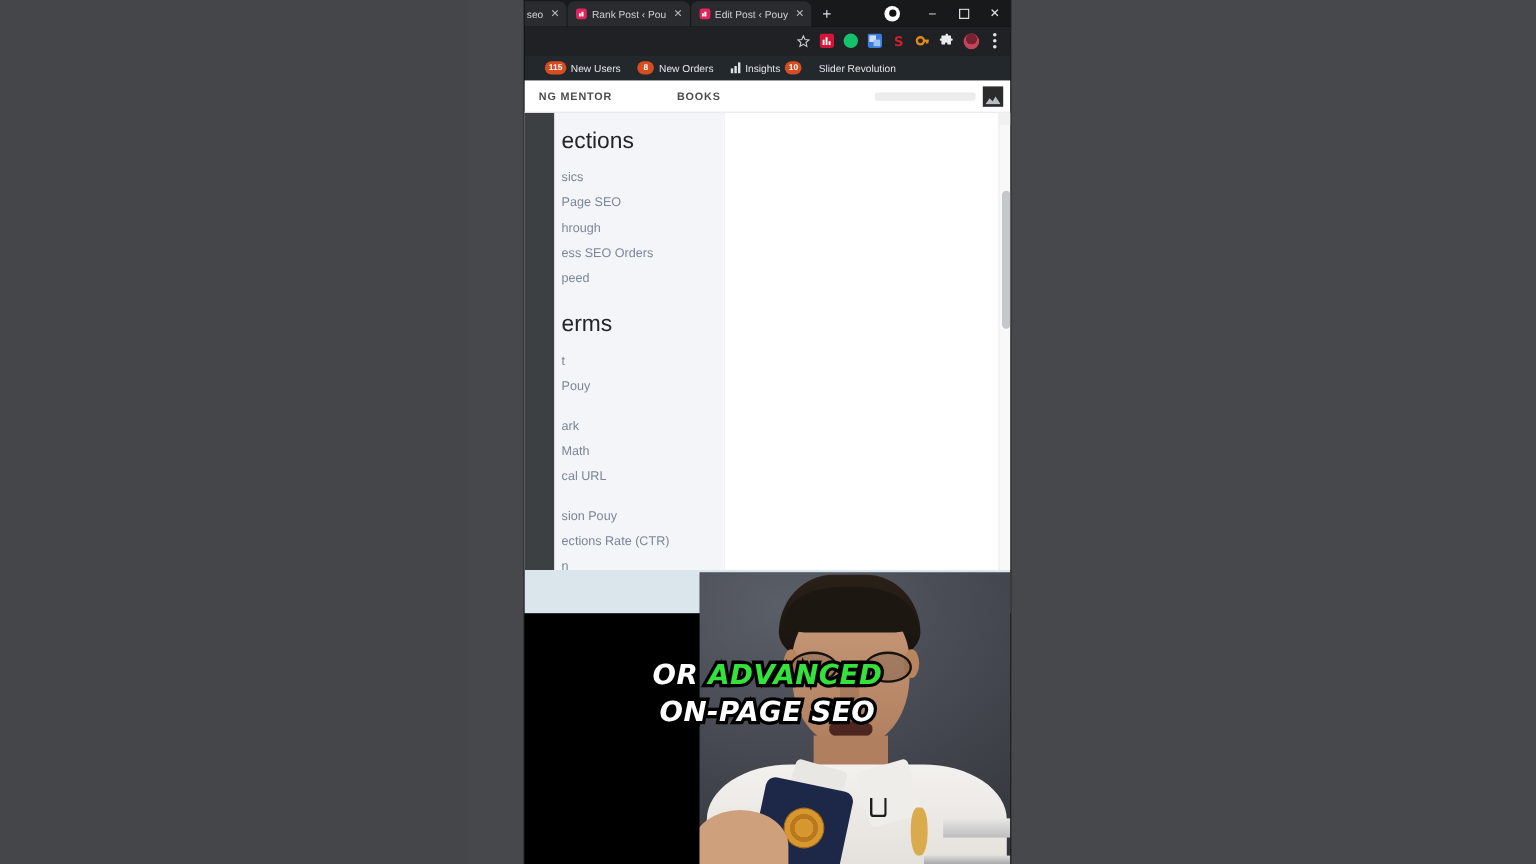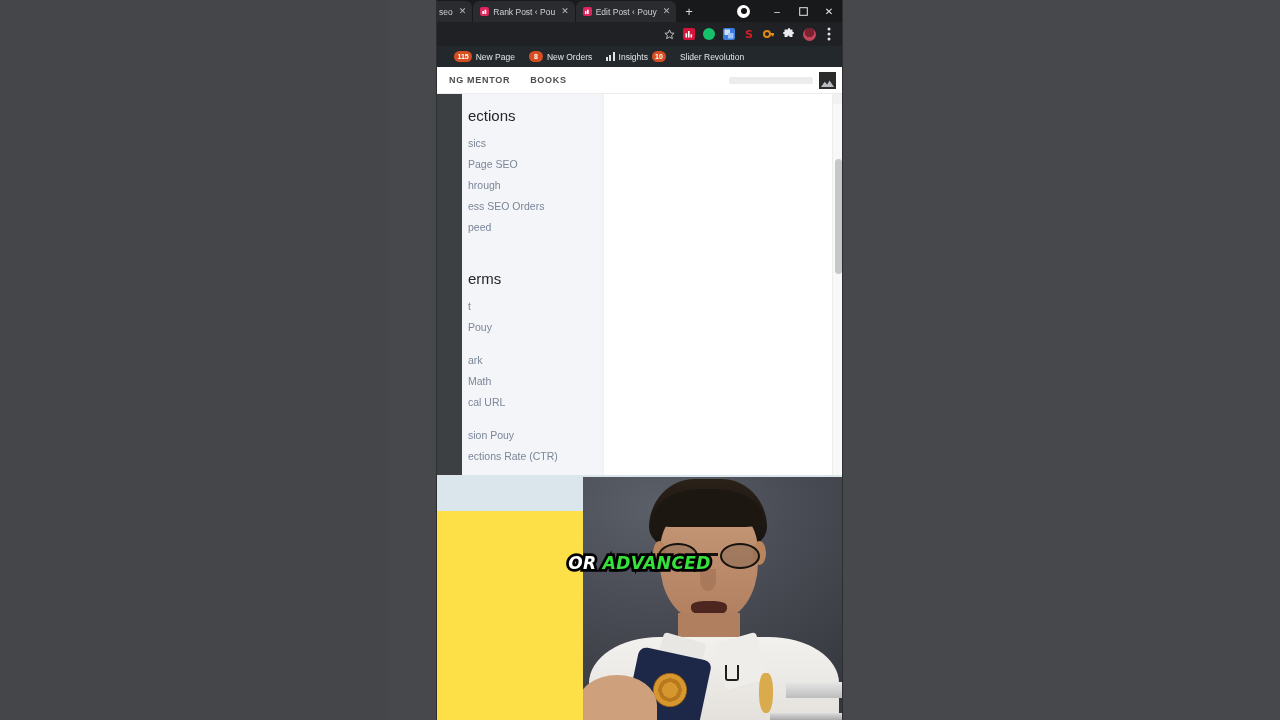--- a/index.html
+++ b/index.html
@@ -31,21 +31,21 @@
   .bd-panel { position:absolute; left:152px; top:0; width:640px; height:100%; background:#f3f4f7; }
   .bd-body  { position:absolute; left:792px; top:0; right:0; height:100%; background:#ffffff; }
   #backdrop:after{
     content:""; position:absolute; inset:0;
     background:rgba(40,44,50,.55);
   }
 
   
   #frame {
     position:absolute; left:437px; top:0; width:405px; height:720px;
-    overflow:hidden; background:#fde047;
+    overflow:hidden; background:#000000;
     box-shadow:0 0 0 1px rgba(0,0,0,.35);
   }
 
   
   .tabstrip { position:relative; height:22px; background:#18191b; display:flex; align-items:flex-end; }
   .tab {
     position:relative; height:21px; display:flex; align-items:center; gap:4px;
     padding:0 6px 0 7px; background:#2a2b2e; color:#cfd2d6;
     font-size:8.5px; border-radius:6px 6px 0 0; margin-right:1px; white-space:nowrap;
     max-width:120px; overflow:hidden;
@@ -78,39 +78,39 @@
   .ab-item { display:flex; align-items:center; gap:4px; padding:0 7px; height:21px;
              color:#e3e6e8; font-size:8.5px; white-space:nowrap; }
   .badge { background:#d54e21; color:#fff; border-radius:9px; font-size:7px;
            min-width:14px; height:11px; display:flex; align-items:center;
            justify-content:center; padding:0 3px; font-weight:700; }
   .bars { display:flex; align-items:flex-end; gap:1.2px; height:9px; }
   .bars i { width:2px; background:#dfe3e6; display:block; }
 
   
   .sitenav { height:27px; background:#fff; display:flex; align-items:center;
-             padding-left:2px; position:relative; border-bottom:1px solid #ececec; }
+             padding-left:2px; position:relative; border-bottom:1px solid #ececec;gap:34px; }
   .nv { color:#4c4c4c; font-size:9px; font-weight:700; letter-spacing:.7px;
         padding:0 10px; white-space:nowrap; }
   .nav-right { position:absolute; right:6px; top:0; height:27px; display:flex;
                align-items:center; gap:6px; }
   .ghost-txt { width:84px; height:7px; background:#ececec; border-radius:2px; }
   .nav-thumb { width:17px; height:17px; background:#2b2b2b; position:relative; overflow:hidden; }
   .nav-thumb:after{ content:""; position:absolute; left:2px; bottom:2px; width:13px; height:8px;
         background:#b9bcc0; clip-path:polygon(0 100%,28% 35%,48% 68%,66% 18%,100% 100%); }
 
   
   .pagewrap { position:relative; height:381px; background:#fff; display:flex; overflow:hidden; }
   .rail { width:25px; background:#3c4043; flex:0 0 auto; }
   .sidepanel { width:141px; flex:0 0 auto; background:#f4f5f8; padding:13px 0 0 0;
                position:relative; overflow:hidden; }
   .content { flex:1 1 auto; background:#fff; border-left:1px solid #f0f0f0; }
-  .sp-h { color:#22262b; font-size:15px; font-weight:400; padding:0 0 0 6px;
+  .sp-h { color:#22262b; font-size:19px; font-weight:400; padding:0 0 0 6px;
           margin-bottom:9px; white-space:nowrap; }
-  .sp-h.second { margin-top:32px; }
+  .sp-h.second { margin-top:17px; }
   .sp-l { color:#7a8699; font-size:10.5px; padding:0 0 0 6px; line-height:21px;
           white-space:nowrap; }
   .sp-gap { height:12px; }
 
   
   .vscroll { position:absolute; right:0; top:0; width:10px; height:381px; background:#f8f8f8;
              border-left:1px solid #ededed; }
   .vthumb { position:absolute; left:2px; top:65px; width:7px; height:115px;
             background:#c6c7c9; border-radius:4px; }
   .vtop { position:absolute; left:0; top:0; width:10px; height:10px; background:#f1f1f1; }
@@ -166,21 +166,21 @@
   .cam .greybar { position:absolute; right:0; top:205px; width:56px; height:16px;
                background:linear-gradient(#e7e7e7,#bdbdbd); }
   .cam .greybar2 { position:absolute; right:0; top:236px; width:72px; height:9px;
                background:linear-gradient(#dcdcdc,#9b9b9b); }
 
   
   .caption {
     position:absolute; left:437px; top:548px; width:405px; text-align:center;
     line-height:31px; pointer-events:none; user-select:none;
   }
-  .cap-line { display:block; font-size:17px; font-weight:900; font-style:italic;
+  .cap-line { display:block; font-size:23px; font-weight:900; font-style:italic;
               letter-spacing:.4px; font-family:"DejaVu Sans", sans-serif; }
   .w { color:#ffffff; }
   .g { color:#35e23b; }
   .cap-line span {
     -webkit-text-stroke:5.5px #000; paint-order:stroke fill;
     text-shadow:0 2px 0 #000, 0 -2px 0 #000, 2px 0 0 #000, -2px 0 0 #000;
   }
 </style>
 </head>
 <body>
@@ -285,21 +285,21 @@
             <circle cx="2" cy="7" r="1.5" fill="#dfe2e5"></circle>
             <circle cx="2" cy="12" r="1.5" fill="#dfe2e5"></circle>
           </svg>
       </span>
     </div>
 
     <div class="adminbar">
       <div class="ab-item" style="padding-left:2px;padding-right:2px;">&nbsp;</div>
       <div class="ab-item">
         <span class="badge">115</span>
-        <span>New Page</span>
+        <span>New Users</span>
       </div>
       <div class="ab-item">
         <span class="badge">8</span>
         <span>New Orders</span>
       </div>
       <div class="ab-item">
         <span class="bars">
           <i style="height:4px"></i>
             <i style="height:6px"></i>
             <i style="height:9px"></i>
@@ -381,15 +381,16 @@
       <div class="pocketmark"></div>
       <div class="logo2"></div>
       <div class="shoulder-l"></div>
       <div class="greybar"></div>
       <div class="greybar2"></div>
     </div>
   </div>
 
   <div class="caption">
     <div class="cap-line"><span class="w">OR </span><span class="g">ADVANCED</span></div>
+    <div class="cap-line"><span class="w">ON-PAGE SEO</span></div>
   </div>
 
 </div>
 
 </body></html>

